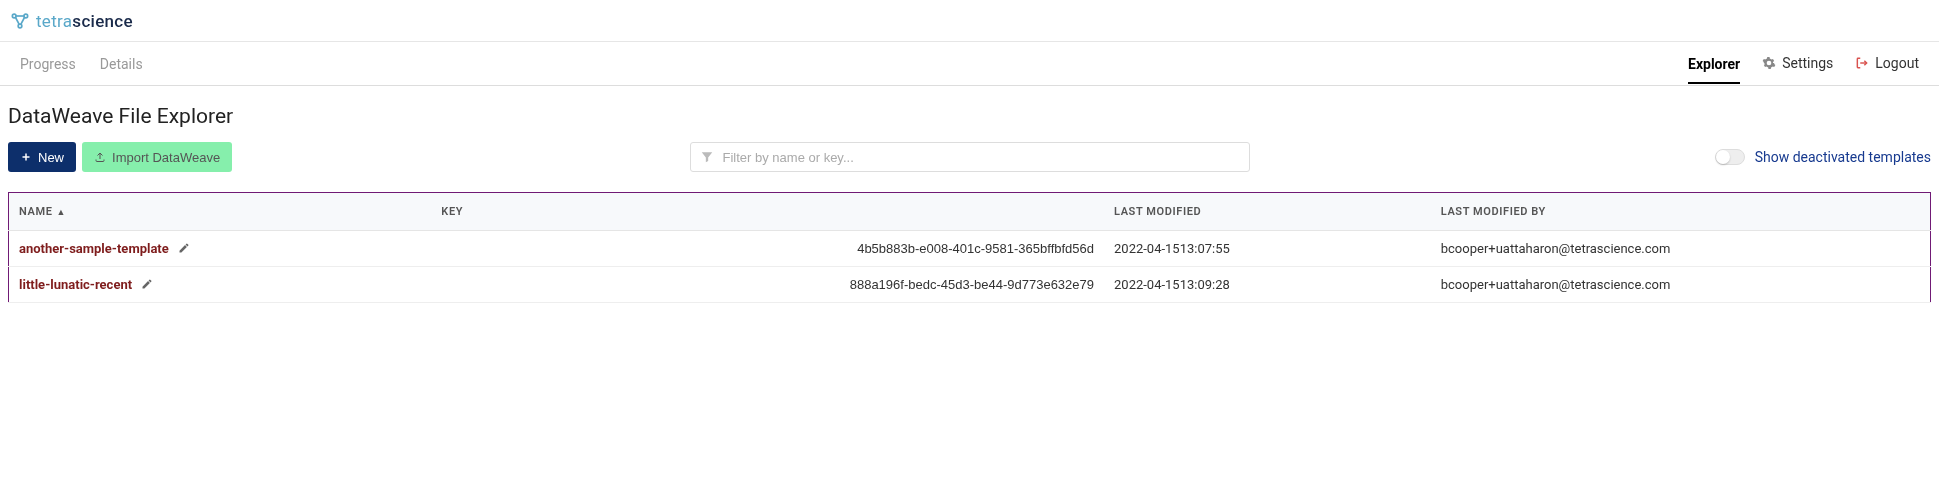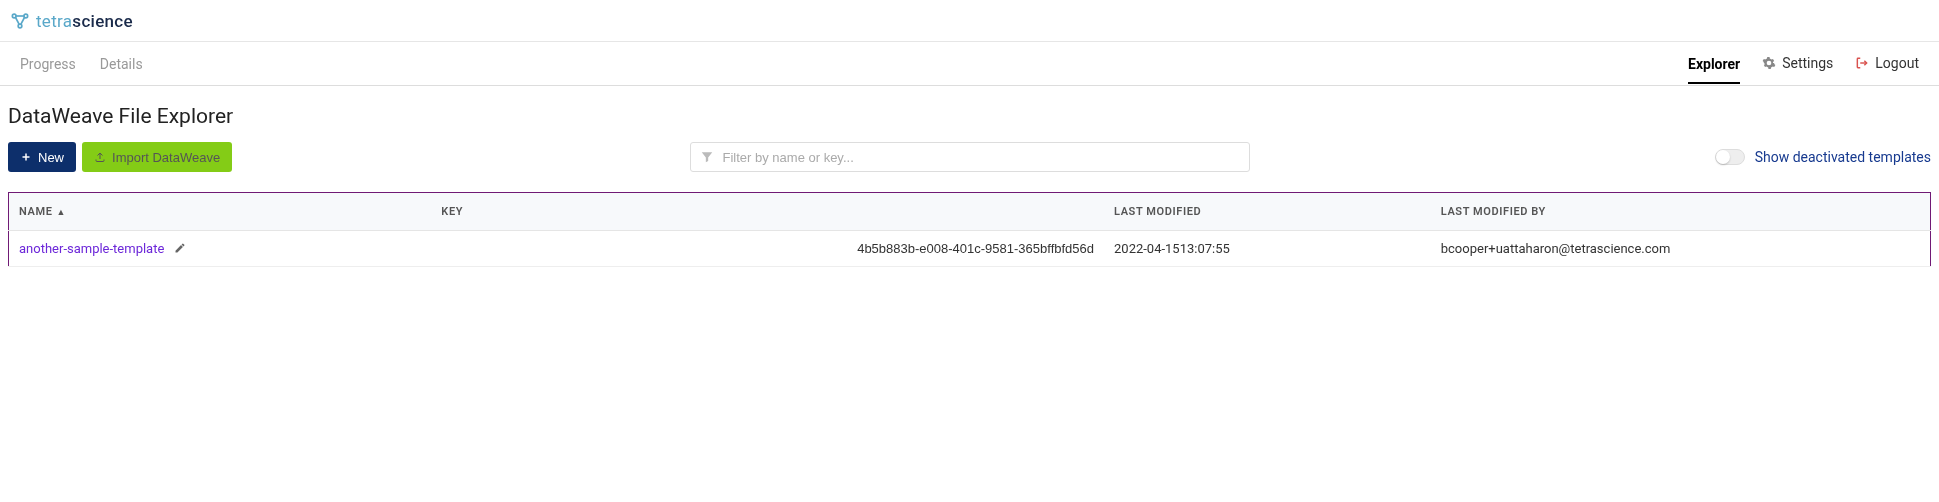--- a/index.html
+++ b/index.html
@@ -95,21 +95,21 @@
     border-radius: 3px;
     font-size: 13px;
     cursor: pointer;
     border: none;
   }
   .btn-primary {
     background: #0d2f6b;
     color: #fff;
   }
   .btn-secondary {
-    background: #84cc16;
+    background: #86efac;
     color: #555;
     margin-left: 6px;
   }
   .btn svg { width: 12px; height: 12px; }
 
   .filter-wrap {
     position: absolute;
     left: 50%;
     transform: translateX(-50%);
     width: 560px;
@@ -191,22 +191,23 @@
     font-size: 13px;
     color: #333;
     vertical-align: middle;
   }
   .col-name { width: 22%; }
   .col-key { width: 35%; }
   .col-mod { width: 17%; }
   .col-by { width: 26%; }
 
   .name-link {
-    color: #6d28d9;
-    cursor: pointer;
+    color: #7f1d1d;
+    cursor: pointer;
+    font-weight: bold;
   }
   .edit-icon {
     display: inline-block;
     margin-left: 6px;
     color: #666;
     width: 12px;
     height: 12px;
     vertical-align: -1px;
   }
   .mono {
@@ -315,15 +316,28 @@
           <svg class="edit-icon" viewBox="0 0 24 24" fill="currentColor">
               <path d="M3 17.25V21h3.75L17.81 9.94l-3.75-3.75L3 17.25zM20.71 7.04a1 1 0 0 0 0-1.41l-2.34-2.34a1 1 0 0 0-1.41 0l-1.83 1.83 3.75 3.75 1.83-1.83z"></path>
             </svg>
         </td>
         <td class="mono">4b5b883b-e008-401c-9581-365bffbfd56d</td>
         <td class="date-cell">
           <span class="d">2022-04-15</span><span>13:07:55</span>
         </td>
         <td>bcooper+uattaharon@tetrascience.com</td>
       </tr>
+      <tr>
+        <td>
+          <span class="name-link">little-lunatic-recent</span>
+          <svg class="edit-icon" viewBox="0 0 24 24" fill="currentColor">
+              <path d="M3 17.25V21h3.75L17.81 9.94l-3.75-3.75L3 17.25zM20.71 7.04a1 1 0 0 0 0-1.41l-2.34-2.34a1 1 0 0 0-1.41 0l-1.83 1.83 3.75 3.75 1.83-1.83z"></path>
+            </svg>
+        </td>
+        <td class="mono">888a196f-bedc-45d3-be44-9d773e632e79</td>
+        <td class="date-cell">
+          <span class="d">2022-04-15</span><span>13:09:28</span>
+        </td>
+        <td>bcooper+uattaharon@tetrascience.com</td>
+      </tr>
     </tbody>
   </table>
 </div>
 
 </body></html>

